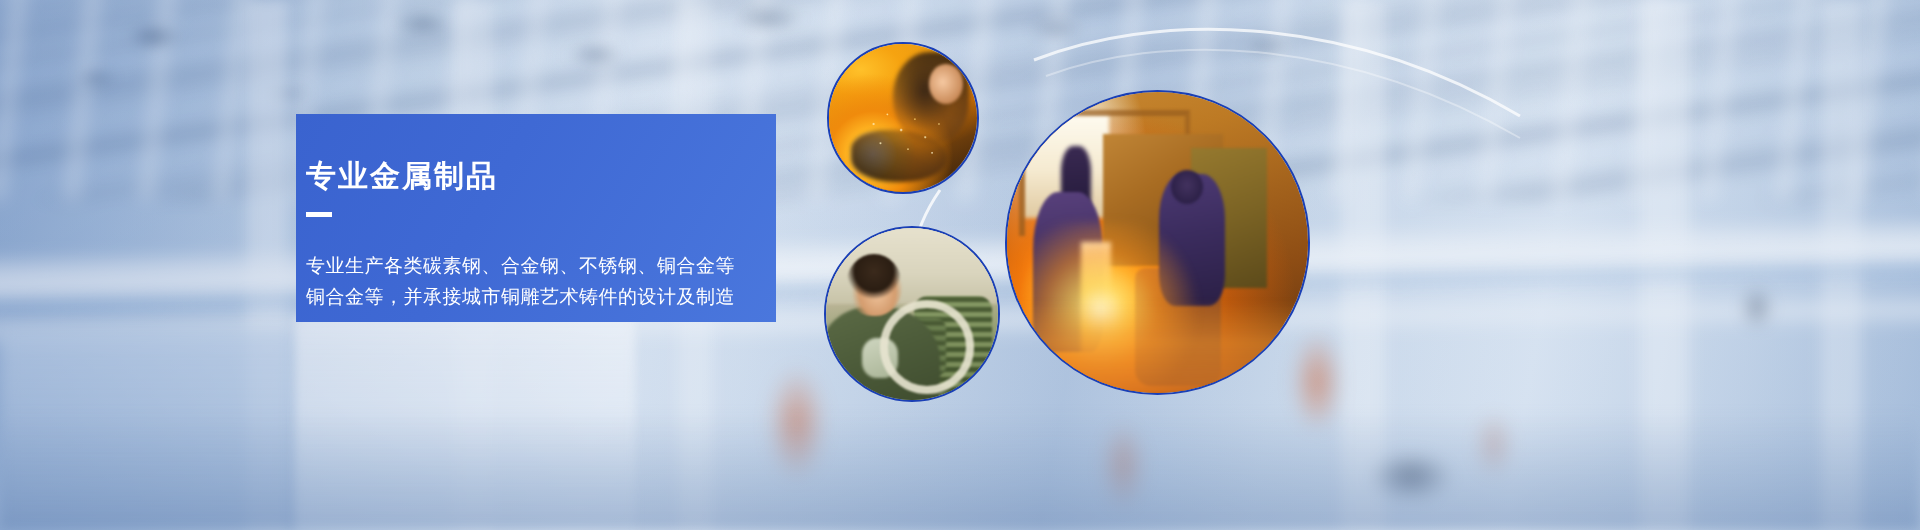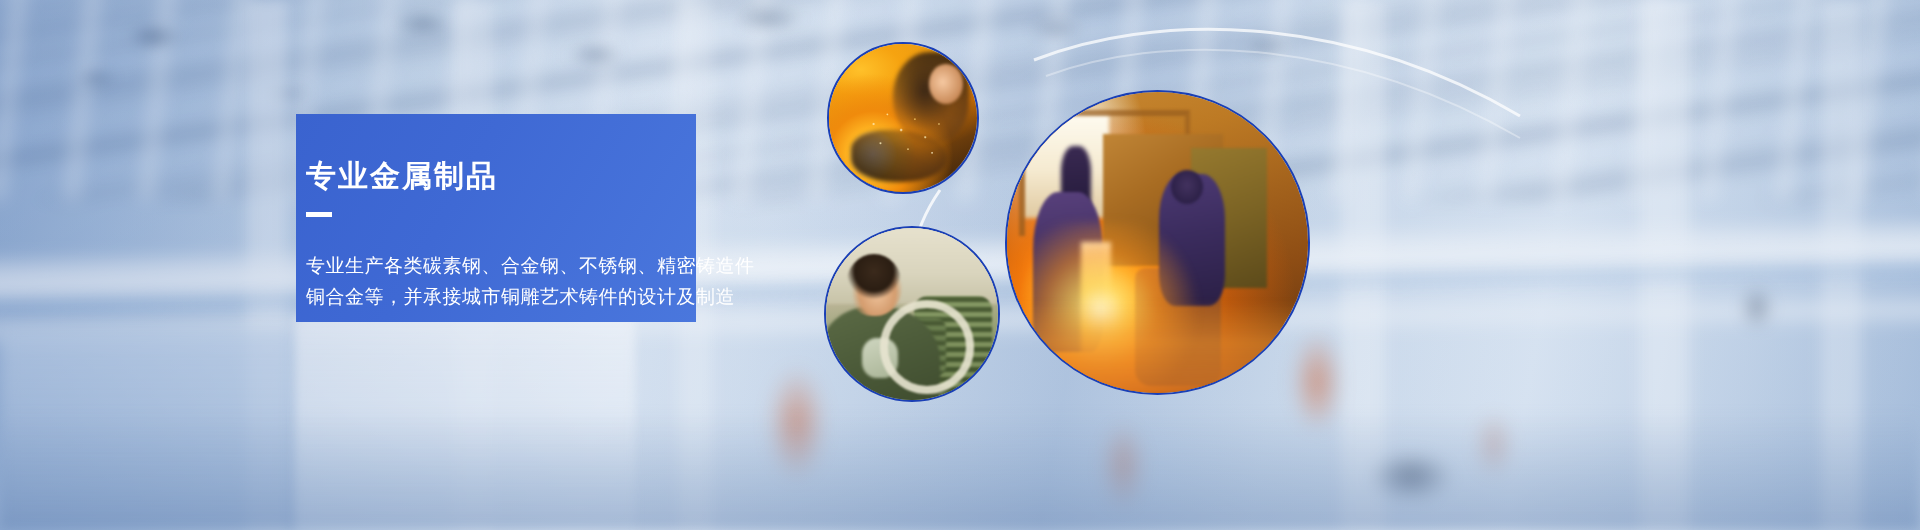--- a/index.html
+++ b/index.html
@@ -150,21 +150,21 @@
   .bg-tint {
     position: absolute; inset: 0;
     background: linear-gradient(100deg, rgba(86,124,182,0.30) 0%, rgba(120,158,206,0.12) 40%, rgba(110,150,200,0.18) 100%);
   }
 
   
   .text-box {
     position: absolute;
     left: 296px;
     top: 114px;
-    width: 400px;
+    width: 480px;
     height: 208px;
     background: linear-gradient(120deg, #3a63cf 0%, #3f69d4 40%, #4a77dd 100%);
     box-shadow: 0 0 0 rgba(0,0,0,0);
   }
   .tb-title {
     position: absolute;
     left: 0; top: 20px;
     padding: 0 0 0 0;
     color: #ffffff;
     font-size: 30px;
@@ -498,19 +498,19 @@
     <div class="foundry-pour"></div>
     <div class="foundry-glow"></div>
     <div class="foundry-floor"></div>
   </div>
 
   <div class="text-box">
     <div class="tb-inner">
       <div class="tb-title">专业金属制品</div>
       <div class="tb-rule"></div>
       <div class="tb-desc">
-        <span class="tb-desc-line">专业生产各类碳素钢、合金钢、不锈钢、精密铸造件</span>
+        <span class="tb-desc-line">专业生产各类碳素钢、合金钢、不锈钢、铜合金等</span>
         <span class="tb-desc-line">铜合金等，并承接城市铜雕艺术铸件的设计及制造</span>
       </div>
     </div>
   </div>
 
 </div>
 
 </body></html>

